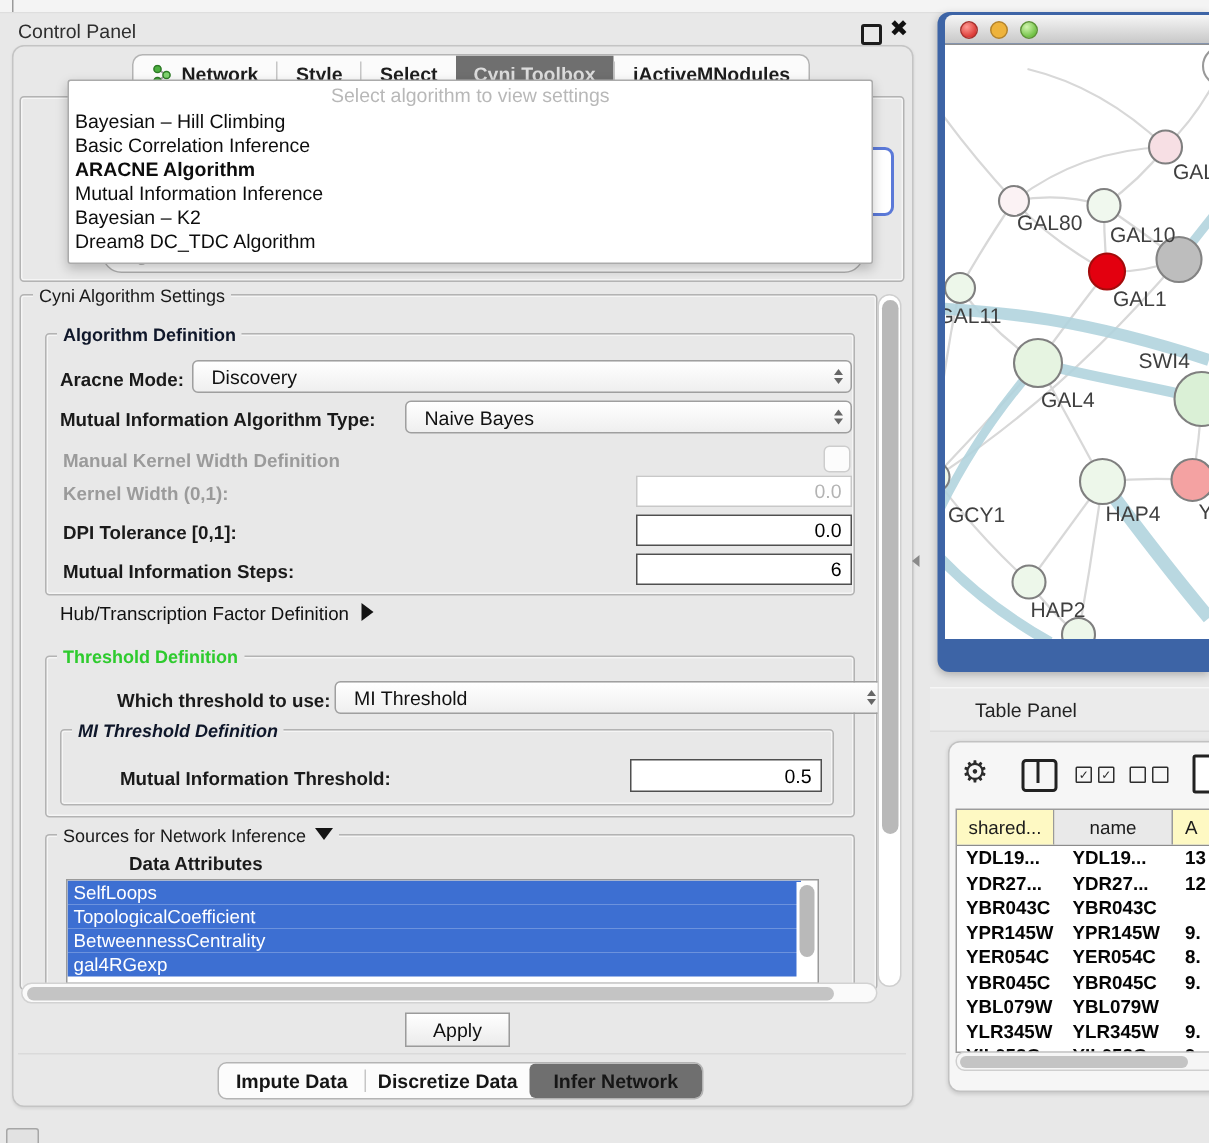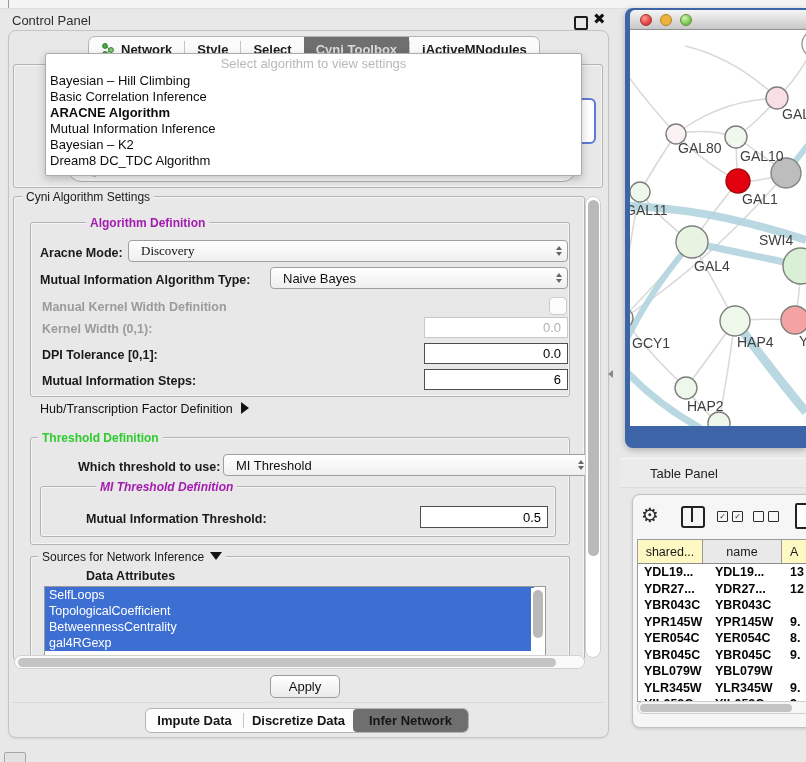--- a/index.html
+++ b/index.html
@@ -29,21 +29,21 @@
   .gal-combo{left:68px;top:156px;width:508px;height:26px;border:1px solid #aeaeae;border-radius:13px;background:#fbfbfb;color:#b6b6b6;font-size:13px;line-height:26px;padding-left:22px;z-index:3;box-sizing:border-box;}
   
   .popup{left:45px;top:53px;width:535px;height:121px;background:#fff;border:1px solid #ababab;border-radius:2px;z-index:10;box-shadow:0 3px 8px rgba(0,0,0,.22);}
   .popup-ph{text-align:center;color:#b8b8b8;font-size:13px;height:19px;line-height:19px;}
   .popup-item{height:16px;line-height:16px;font-size:13px;color:#0d0d0d;padding-left:4px;white-space:nowrap;}
   .popup-item.bold{font-weight:bold;}
   
   .cyni-box{left:13px;top:196px;width:570px;height:462px;}
   .grouptitle{position:absolute;background:#e8e8e8;padding:0 4px;font-size:12px;white-space:nowrap;text-align:right;}
   .t-black{color:#1a1a1a;}
-  .t-blue{color:#a21caf;font-weight:bold;margin-left:48px;}
+  .t-blue{color:#0f172a;font-weight:bold;}
   .t-green{color:#2ecb2e;font-weight:bold;}
   .flabel{position:absolute;font-size:12.5px;font-weight:bold;color:#1a1a1a;white-space:nowrap;}
   .flabel.dis{color:#9b9b9b;}
   .plain{font-weight:normal;color:#111;}
   
   .combo{position:absolute;height:22px;background:linear-gradient(#ffffff,#efefef);border:1px solid #9f9f9f;border-radius:4px;box-sizing:border-box;display:flex;align-items:center;font-size:13px;color:#111;}
   .combo .cv{padding-left:12px;flex:1;white-space:nowrap;overflow:hidden;}
   .stepper{width:16px;display:flex;flex-direction:column;align-items:center;justify-content:center;gap:2px;}
   .tri-u{width:0;height:0;border-left:3.5px solid transparent;border-right:3.5px solid transparent;border-bottom:4px solid #666;}
   .tri-d{width:0;height:0;border-left:3.5px solid transparent;border-right:3.5px solid transparent;border-top:4px solid #666;}
@@ -58,21 +58,21 @@
   .attr-list{left:44px;top:586px;width:500px;height:68px;background:#fff;border:1px solid #9a9a9a;overflow:hidden;}
   .attr-row{height:16px;line-height:16px;font-size:12.5px;color:#fff;background:#3d6fd2;padding-left:4px;width:calc(100% - 15px);}
   .list-vsb{position:absolute;right:1px;top:1px;width:13px;height:64px;background:#fff;}
   .list-thumb{position:absolute;left:1.5px;top:2px;width:10px;height:48px;background:#b9b9b9;border-radius:5px;}
   
   .vsb{left:585px;top:196px;width:16px;height:462px;background:#fff;border:1px solid #cfcfcf;border-radius:8px;box-sizing:border-box;}
   .vsb-thumb{position:absolute;left:1.5px;top:3px;width:11px;height:356px;background:#b9b9b9;border-radius:6px;}
   .hsb{left:14px;top:655px;width:571px;height:14px;background:#fafafa;border:1px solid #d2d2d2;border-radius:7px;box-sizing:border-box;}
   .hsb-thumb{position:absolute;left:3px;top:1.5px;width:538px;height:9px;background:#c4c4c4;border-radius:5px;}
   
-  .apply{left:270px;top:675px;width:68px;height:21px;background:linear-gradient(#fff,#ebebeb);border:1px solid #9b9b9b;border-radius:5px;font-size:13px;color:#111;display:flex;align-items:center;justify-content:center;}
+  .apply{left:270px;top:675px;width:68px;height:21px;background:linear-gradient(#fff,#ebebeb);border:1px solid #9b9b9b;border-radius:0;font-size:13px;color:#111;display:flex;align-items:center;justify-content:center;}
   .bsep{left:12px;top:702px;width:592px;height:1px;background:#dadada;}
   .btabbar{left:145px;top:708px;width:322px;height:23px;background:#fcfcfc;border:1px solid #b4b4b4;border-radius:6px;display:flex;overflow:hidden;}
   .btab{display:flex;align-items:center;justify-content:center;font-size:13px;font-weight:bold;color:#161616;}
   .mini-ico{left:4px;top:752px;width:20px;height:14px;border:1px solid #a6a6a6;border-radius:2px;background:#e2e2e2;}
   
   .netwin{left:625px;top:8px;width:181px;height:440px;background:#3d64a6;border-radius:8px 0 0 8px;box-shadow:0 2px 6px rgba(0,0,0,.25);}
   .net-title{left:630px;top:10px;width:176px;height:20px;background:linear-gradient(#f6f6f6,#c7c7c7);border-bottom:1px solid #8f8f8f;border-radius:5px 0 0 0;display:flex;align-items:center;gap:8px;padding-left:10px;box-sizing:border-box;}
   .light{width:12px;height:12px;border-radius:50%;box-sizing:border-box;}
   .l-red{background:radial-gradient(circle at 35% 30%,#ff9a93,#dc3c38 70%);border:1px solid #a8322e;}
   .l-yel{background:radial-gradient(circle at 35% 30%,#ffe9a8,#f0ب73f 70%,#eeb33c);border:1px solid #b4842c;background-color:#eeb33c;}
@@ -156,21 +156,21 @@
     <div class="popup-item">Dream8 DC_TDC Algorithm</div>
   </div>
 
   <div class="abs etched cyni-box"></div>
   <div class="grouptitle t-black" style="left:22px;top:190px;">Cyni Algorithm Settings</div>
 
   <div class="abs etched" style="left:30px;top:222px;width:538px;height:173px;"></div>
   <div class="grouptitle t-blue" style="left:38px;top:216px;">Algorithm Definition</div>
 
   <div class="flabel" style="left:40px;top:246px;">Aracne Mode:</div>
-  <div class="combo" style="left:128px;top:240px;width:440px;font-family:Liberation Serif, serif;">
+  <div class="combo" style="left:128px;top:240px;width:440px;">
     <span class="cv">Discovery</span>
     <span class="stepper">
         <span class="tri-u"></span>
         <span class="tri-d"></span>
       </span>
   </div>
 
   <div class="flabel" style="left:40px;top:273px;">Mutual Information Algorithm Type:</div>
   <div class="combo" style="left:270px;top:267px;width:298px;">
     <span class="cv">Naive Bayes</span>
@@ -203,21 +203,21 @@
   <div class="combo" style="left:223px;top:454px;width:367px;gap:14px;">
     <span class="cv">MI Threshold</span>
     <span class="stepper">
         <span class="tri-u"></span>
         <span class="tri-d"></span>
       </span>
   </div>
 
   <div class="abs etched" style="left:40px;top:486px;width:514px;height:49px;"></div>
   <div class="grouptitle t-blue" style="left:48px;top:480px;font-style:italic;">MI Threshold Definition</div>
-  <div class="flabel" style="left:50px;top:512px;padding-left:36px;">Mutual Information Threshold:</div>
+  <div class="flabel" style="left:44px;top:512px;padding-left:36px;">Mutual Information Threshold:</div>
   <div class="tf dark" style="left:420px;top:506px;width:128px;height:22px;">0.5</div>
 
   <div class="abs etched" style="left:30px;top:556px;width:538px;height:100px;border-bottom:none;border-radius:3px 3px 0 0;"></div>
   <div class="grouptitle t-black" style="left:38px;top:550px;">
     <span>Sources for Network Inference</span><span class="tri-dn"></span>
   </div>
   <div class="flabel" style="left:40px;top:569px;padding-left:46px;">Data Attributes</div>
 
   <div class="abs attr-list">
     <div class="attr-row">SelfLoops</div>

